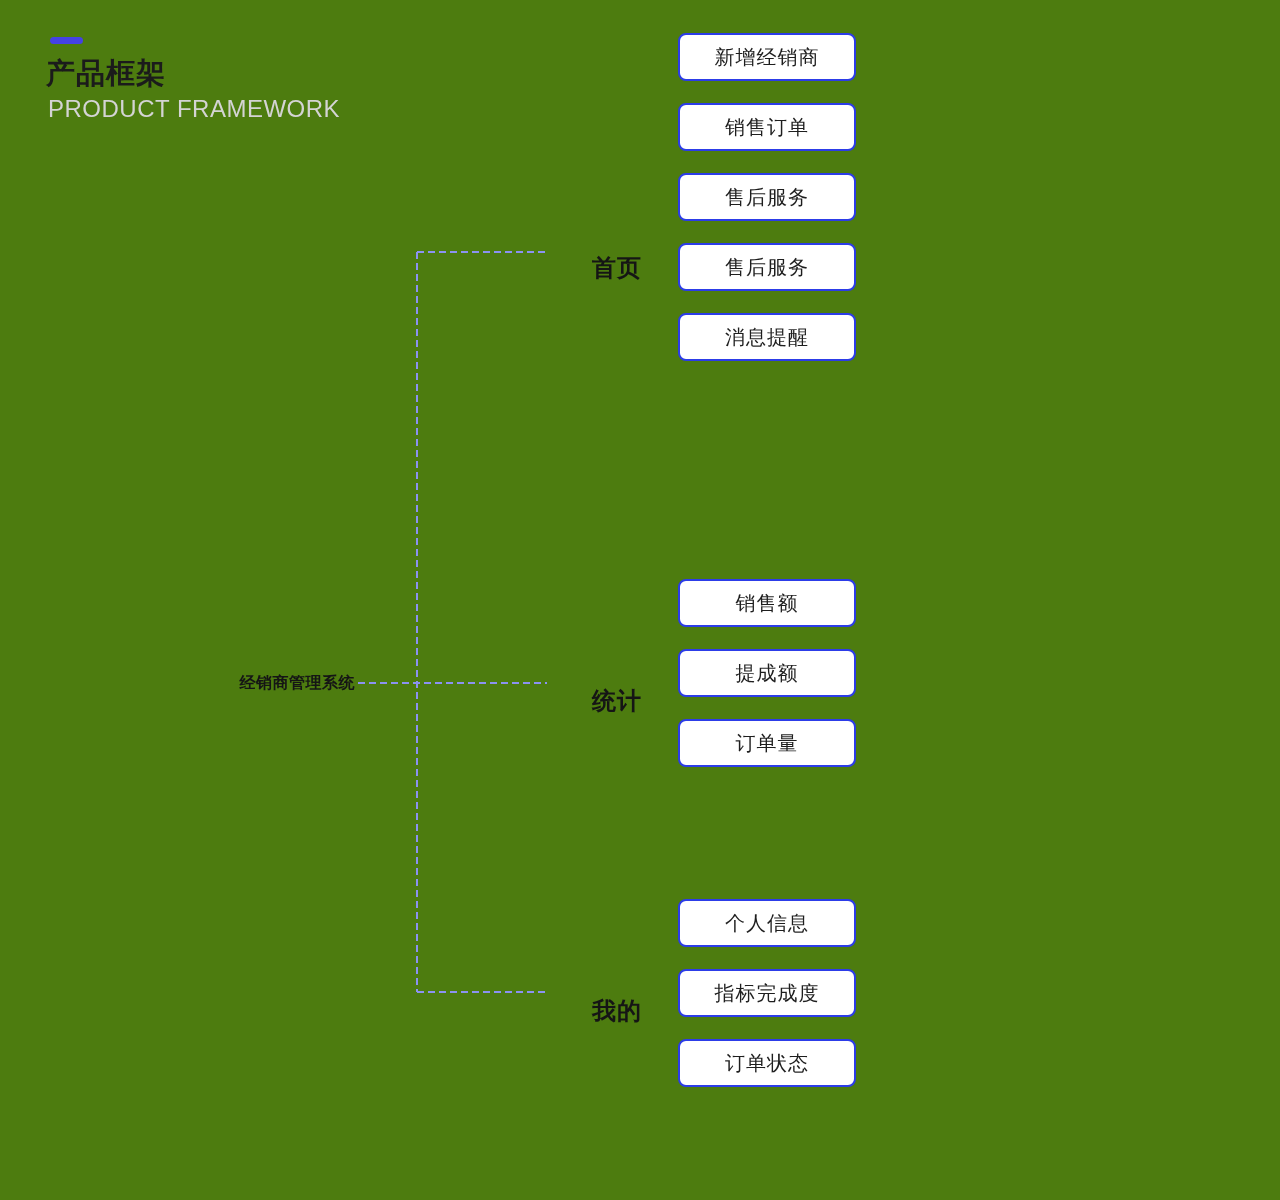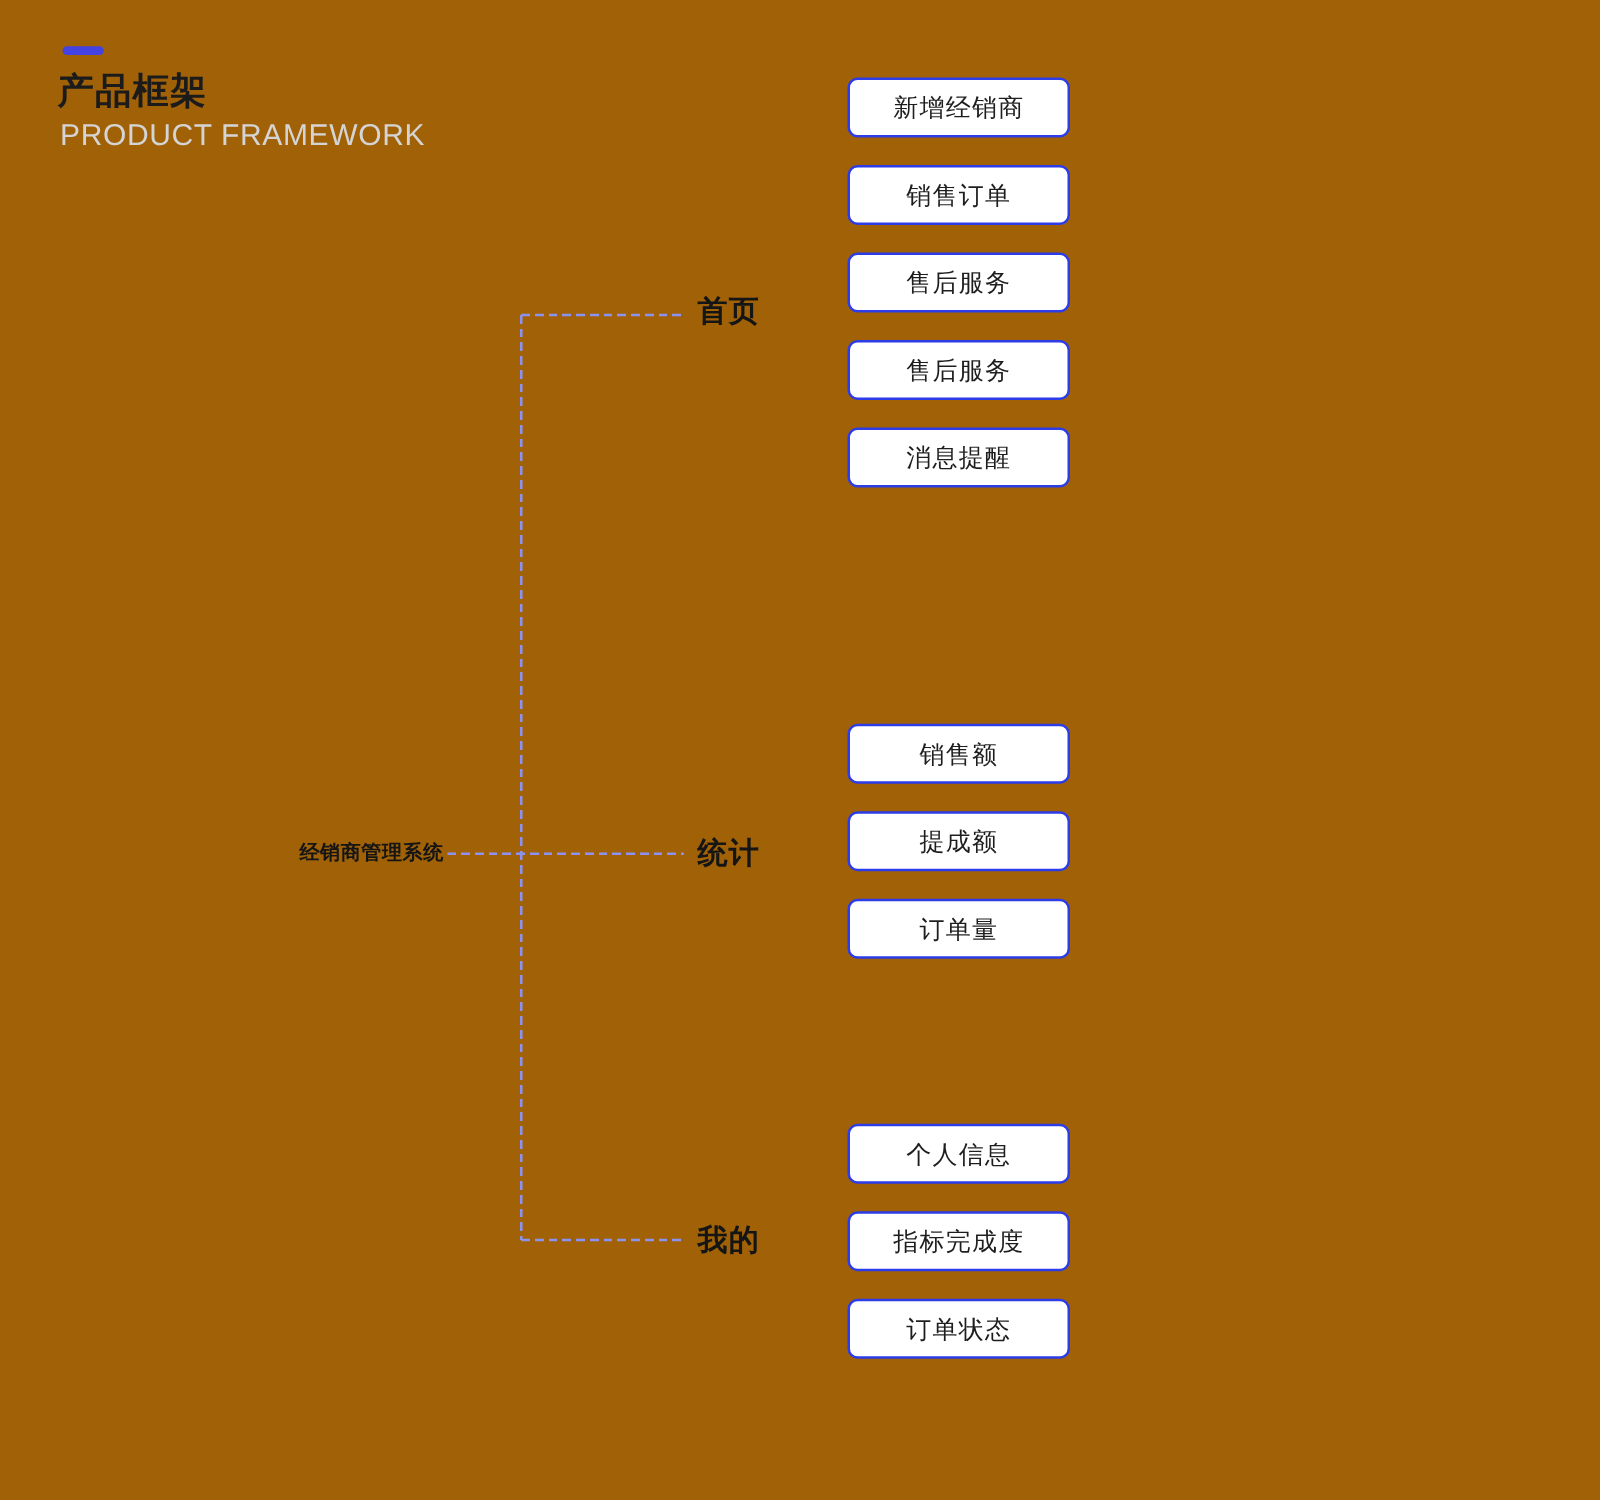--- a/index.html
+++ b/index.html
@@ -4,21 +4,21 @@
 <style>
   html, body {
     margin: 0;
     padding: 0;
     background: #ffffff;
   }
   .canvas {
     position: relative;
     width: 1280px;
     height: 1200px;
-    background: #a16207;
+    background: #4d7c0f;
     overflow: hidden;
     font-family: "Liberation Sans", "DejaVu Sans", sans-serif;
   }
 
   
   .accent-dash {
     position: absolute;
     left: 50px;
     top: 37px;
     width: 33px;
@@ -78,42 +78,43 @@
     text-align: right;
     font-size: 16px;
     line-height: 26px;
     font-weight: 700;
     color: #151515;
     letter-spacing: 0.5px;
     white-space: nowrap;
   }
   .branch-label {
     position: absolute;
-    left: 558px;
+    left: 592px;
     font-size: 24px;
     line-height: 26px;
     font-weight: 700;
     color: #151515;
     letter-spacing: 1px;
     white-space: nowrap;
+    margin-top: 18px;
   }
   .branch-label.home  { top: 237px; }
   .branch-label.stats { top: 670px; }
   .branch-label.mine  { top: 980px; }
 
   
   .group {
     position: absolute;
     left: 678px;
     width: 178px;
     display: flex;
     flex-direction: column;
     gap: 22px;
   }
-  .group.home  { top: 62px; justify-content: space-between; }
+  .group.home  { top: 33px; justify-content: space-between; }
   .group.stats { top: 579px; }
   .group.mine  { top: 899px; }
 
   .node {
     box-sizing: border-box;
     height: 48px;
     background: #ffffff;
     border: 2px solid var(--accent, #2c3ce8);
     border-radius: 8px;
     display: flex;

